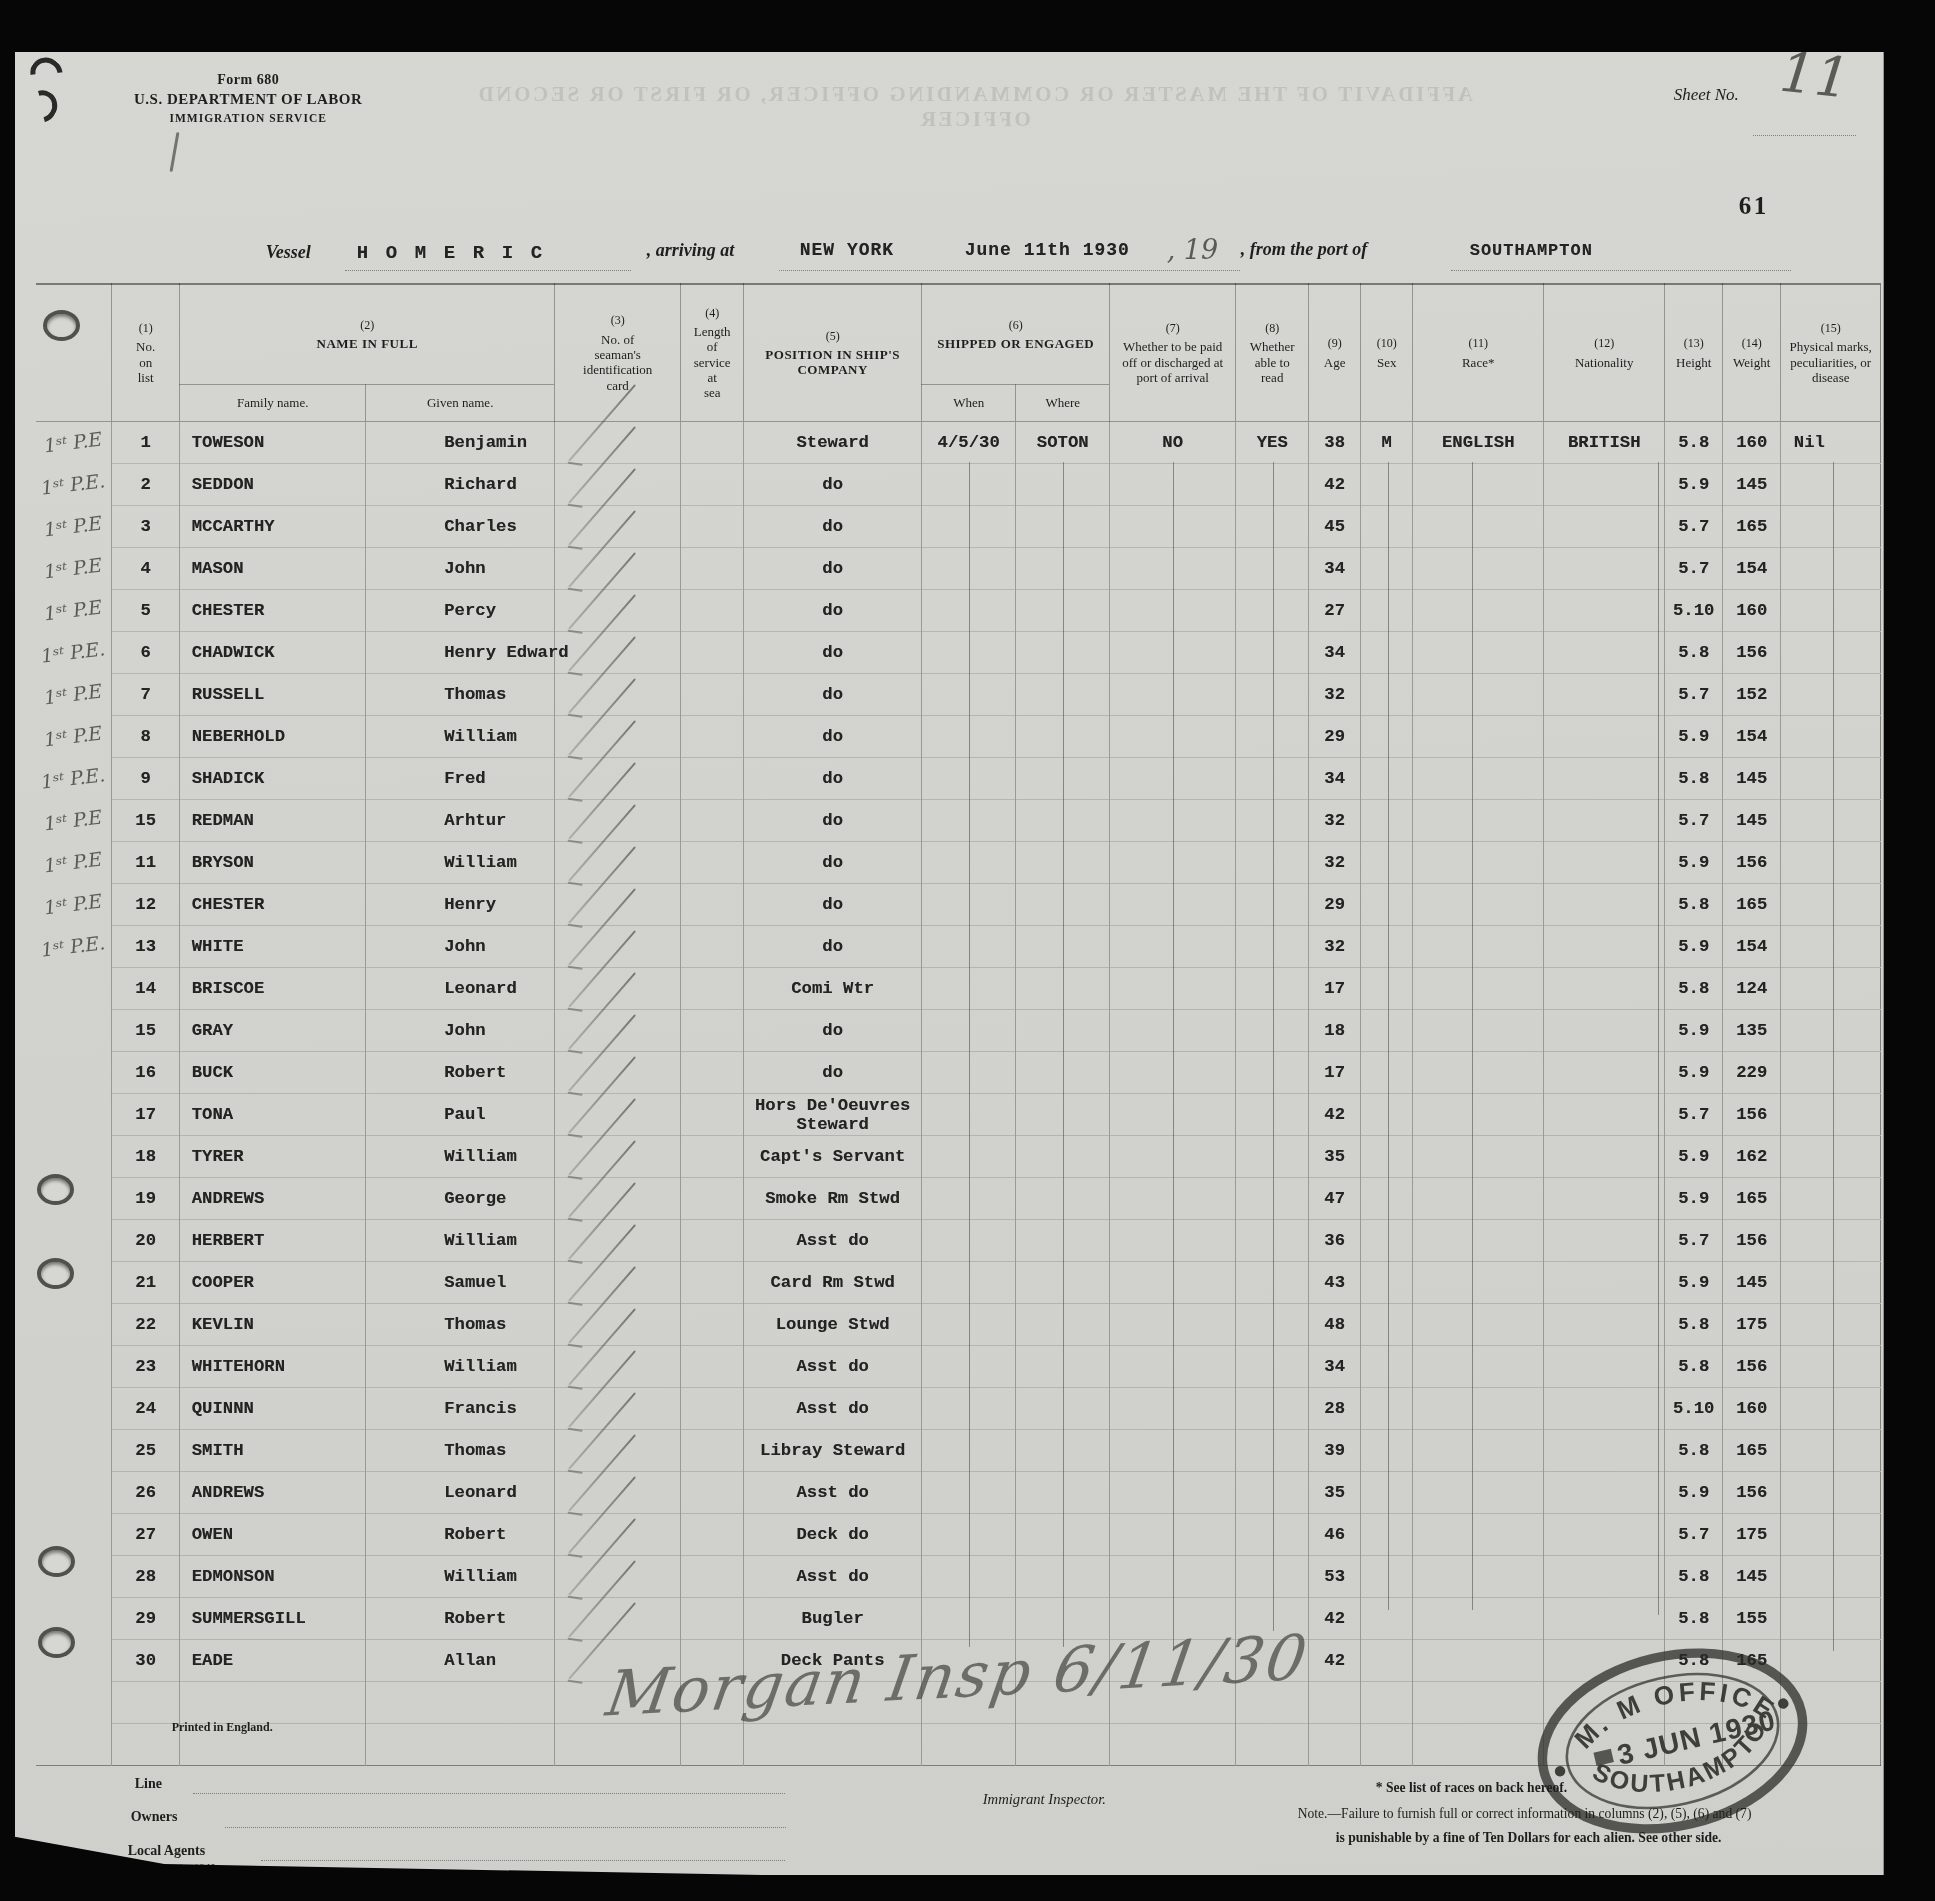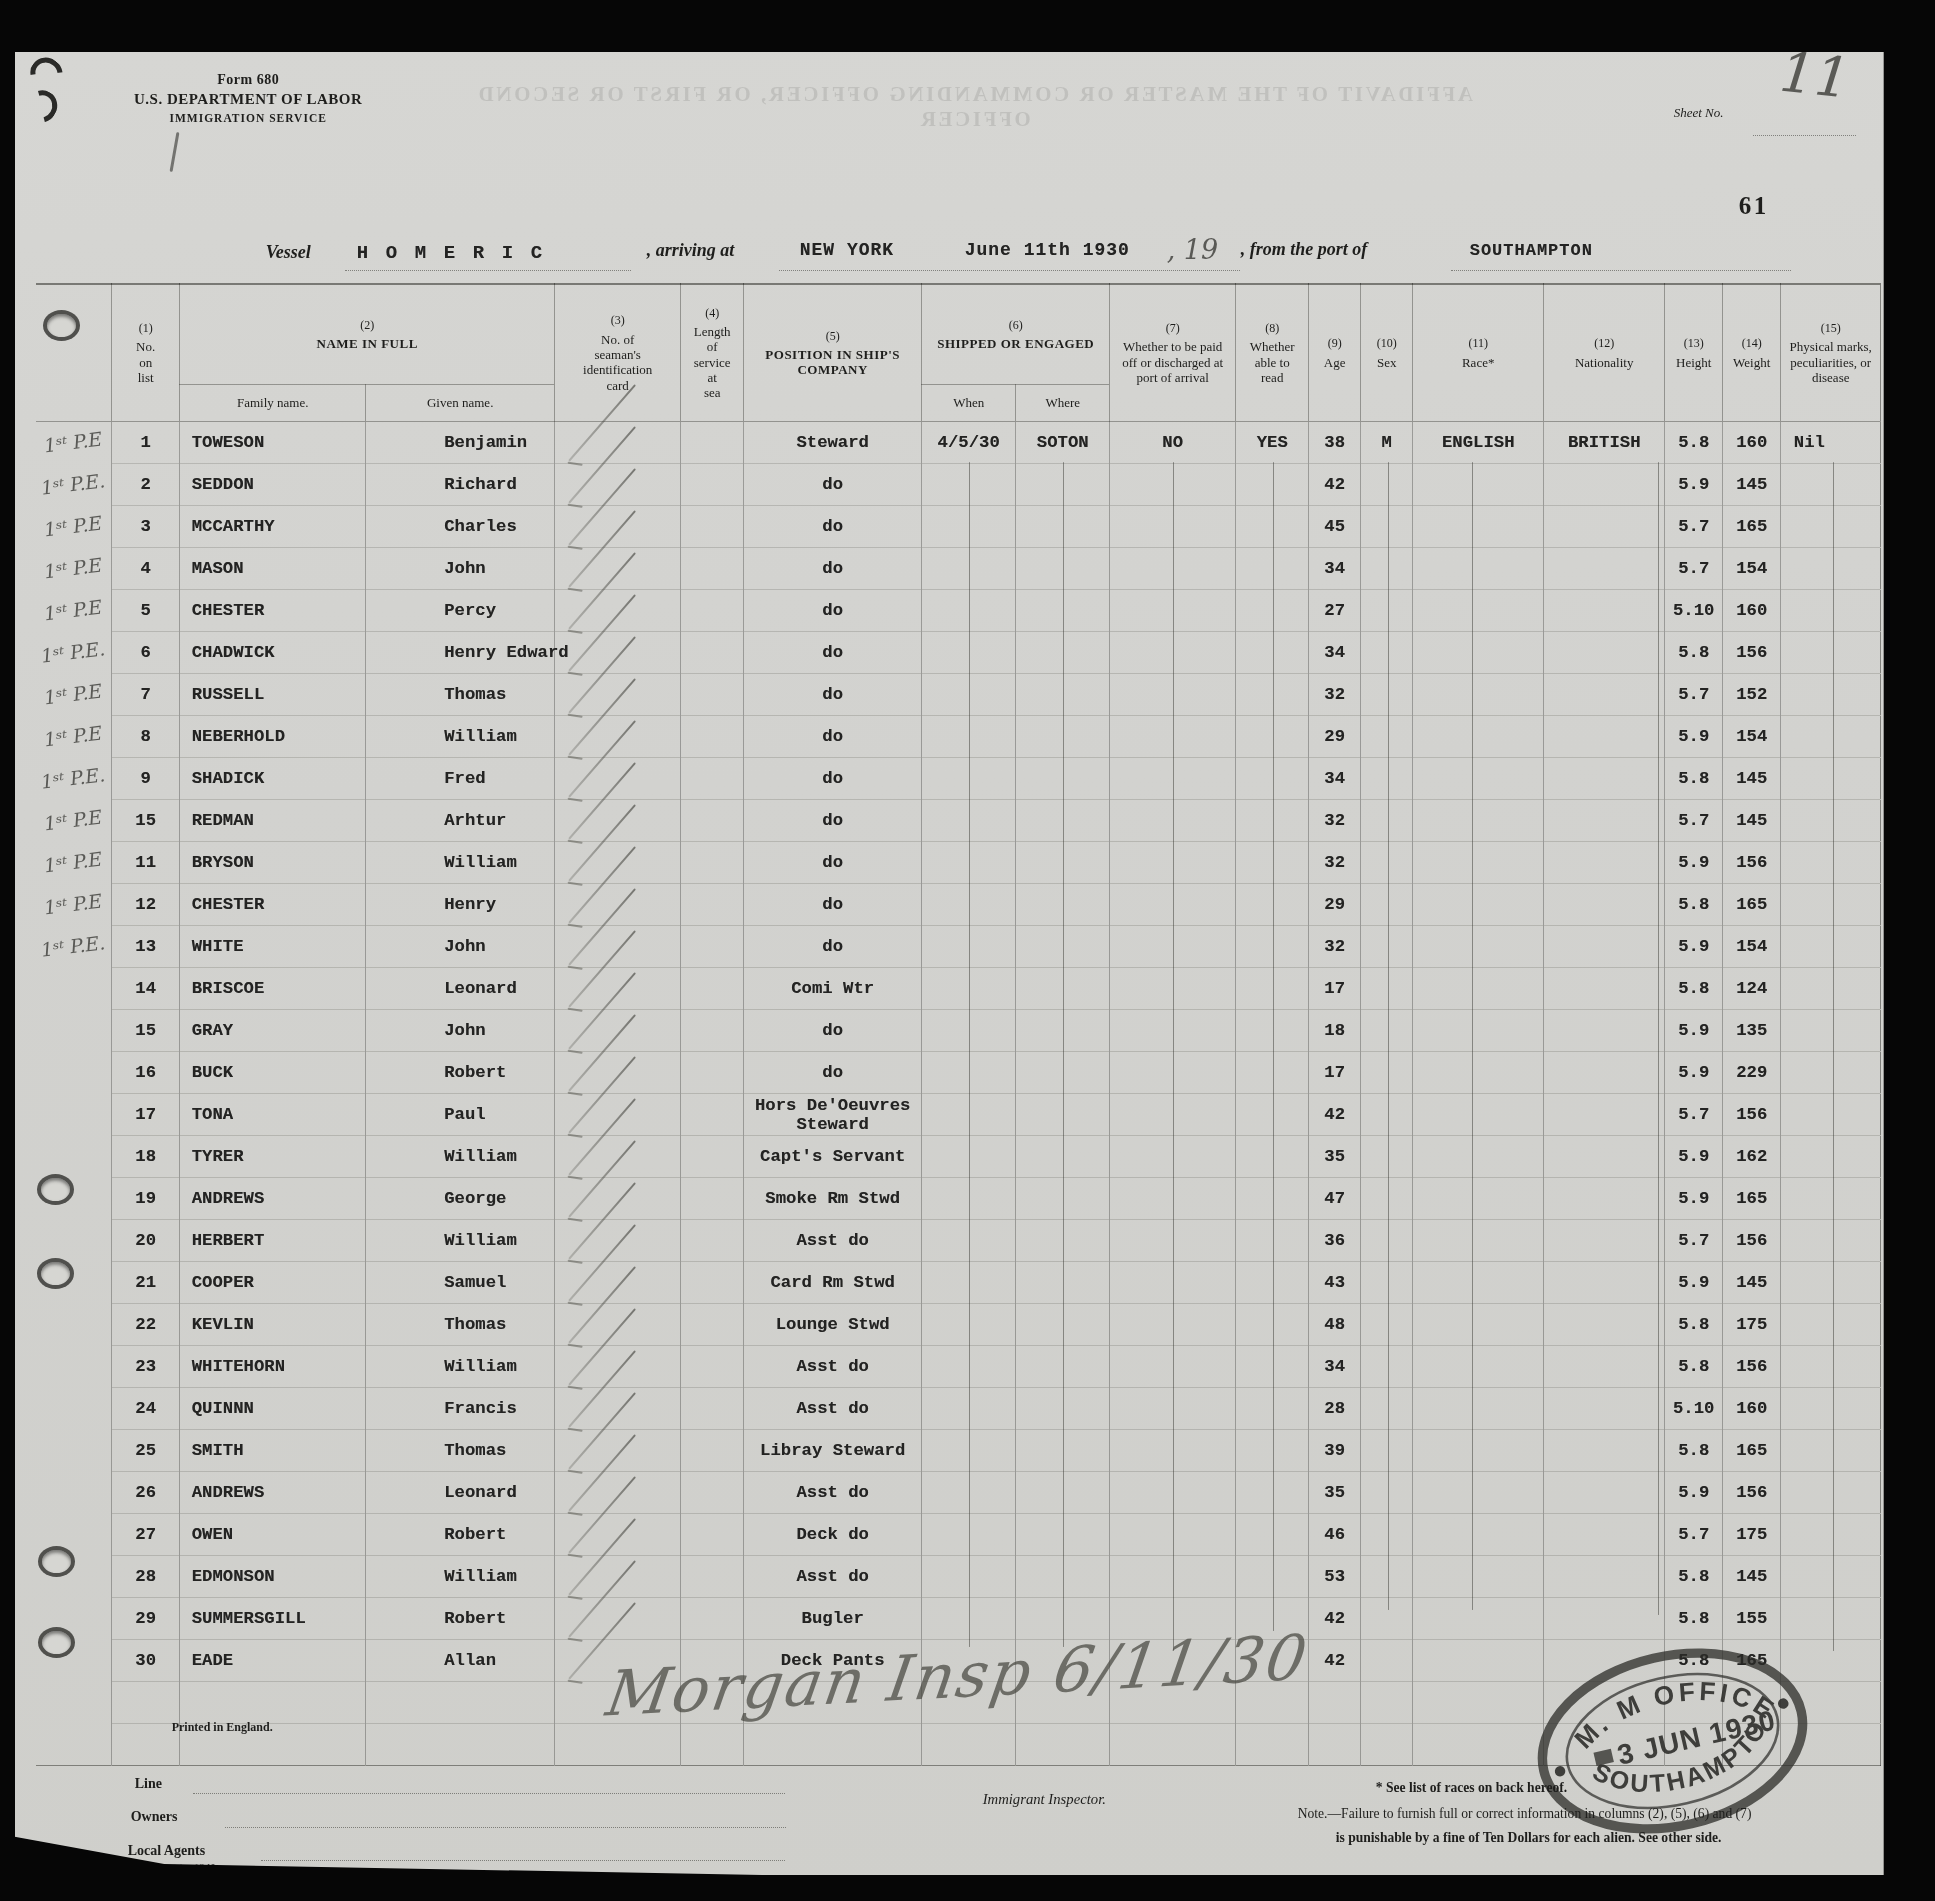--- a/index.html
+++ b/index.html
@@ -11,21 +11,21 @@
   .printed{font-family:"Liberation Serif",serif;}
   .typed{font-family:"Liberation Mono",monospace;font-weight:700;color:#232322;
          text-shadow:0 0 0.5px rgba(20,20,20,.35);}
   .hand{font-family:"DejaVu Serif",serif;font-style:italic;color:rgba(62,62,58,.82);}
   .abs{position:absolute;}
   
   .form-id{left:118px;top:20px;width:231px;text-align:center;font-weight:700;}
   .form-id .l1{font-size:14px;letter-spacing:0.5px;}
   .form-id .l2{font-size:15px;letter-spacing:0.5px;margin-top:3.1px;}
   .form-id .l3{font-size:11.5px;letter-spacing:1px;margin-top:4.2px;}
-  .sheet-label{left:1659px;top:32.5px;font-style:italic;font-size:13px;margin-top:20px;}
+  .sheet-label{left:1659px;top:32.5px;font-style:italic;font-size:17px;}
   .sheet-no{left:1765px;top:-9.4px;font-size:55px;transform:rotate(6deg);}
   .sheet-dots{left:1738px;top:83px;width:103px;}
   .page-stamp{left:1724px;top:140px;font-size:25px;font-weight:700;letter-spacing:2.6px;}
   .bleed-top{left:409px;top:30px;width:1101px;text-align:center;font-size:21px;font-weight:700;
              letter-spacing:2.6px;color:#2e2e2c;opacity:.12;transform:scale(-1,1);filter:blur(0.5px);}
   .title{left:0;top:67px;width:100%;text-align:center;font-size:29px;font-weight:700;letter-spacing:1px;}
   .sub1{left:0;top:117px;width:100%;text-align:center;font-size:15px;font-weight:700;}
   .sub2{left:0;top:142px;width:100%;text-align:center;font-size:15px;font-weight:700;}
   
   .cursive-label{font-family:"Liberation Serif",serif;font-style:italic;font-weight:600;font-size:18px;}

